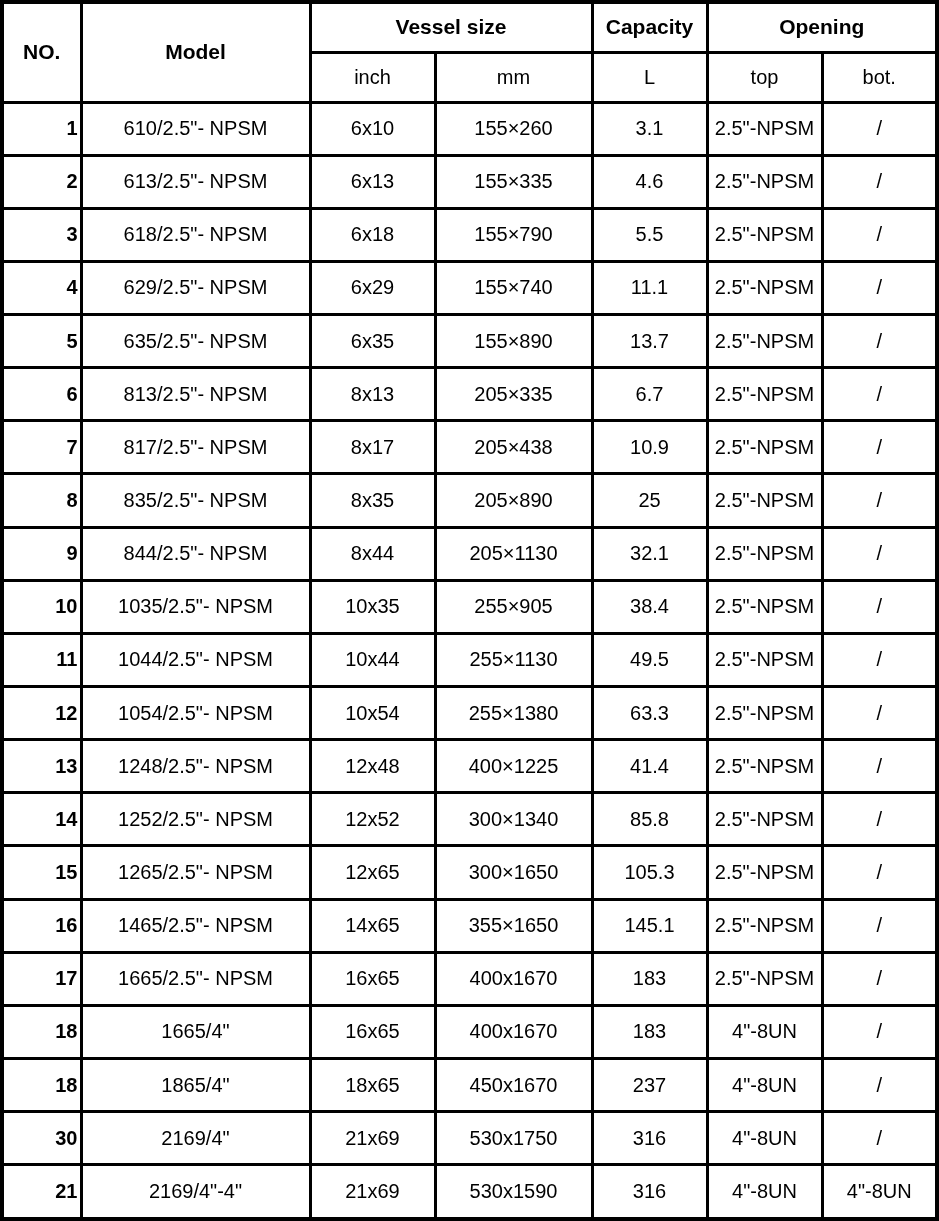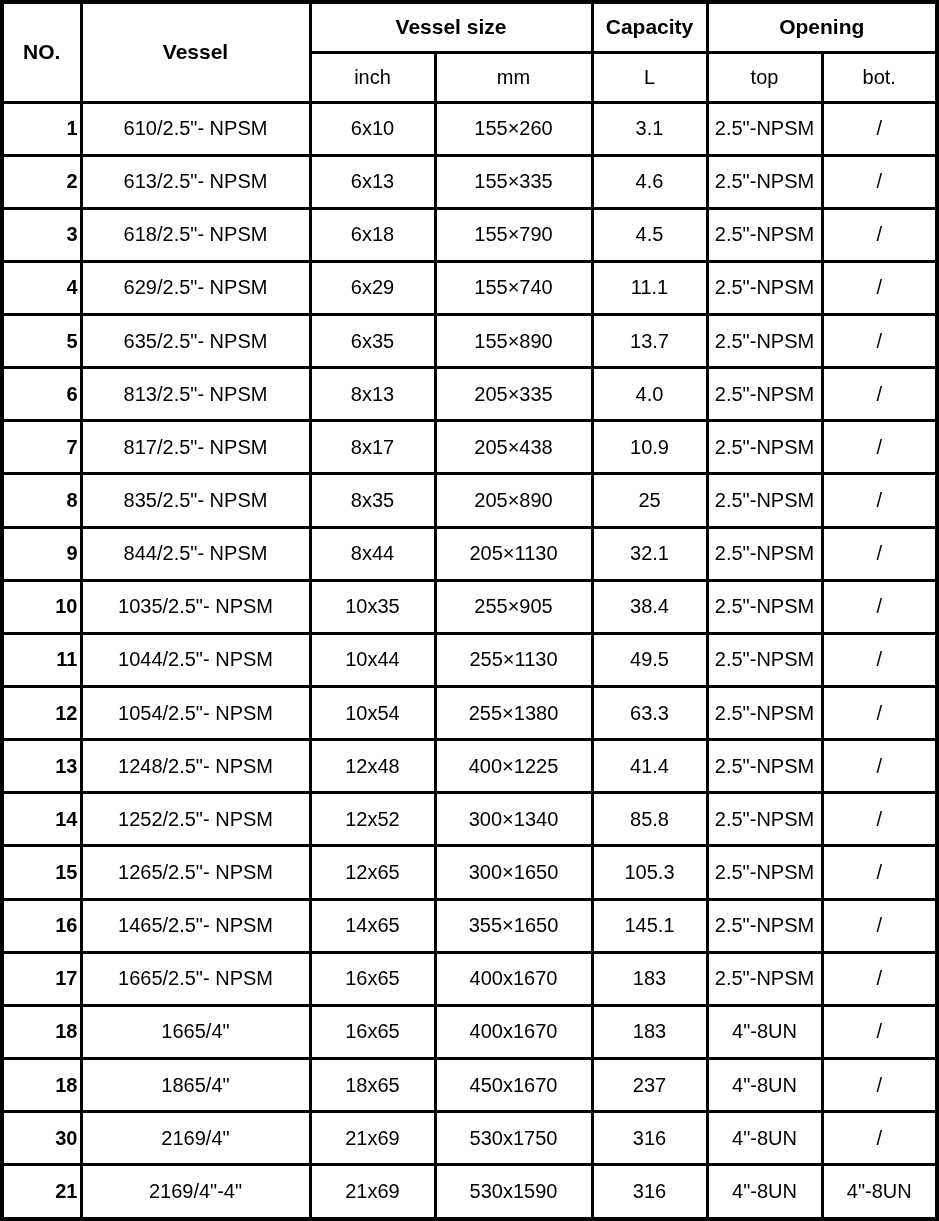--- a/index.html
+++ b/index.html
@@ -68,21 +68,21 @@
       <col style="width:229px">
       <col style="width:125px">
       <col style="width:157px">
       <col style="width:115px">
       <col style="width:115px">
       <col>
     </colgroup>
     <thead>
       <tr class="band-top">
         <th class="main" rowspan="2">NO.</th>
-        <th class="main" rowspan="2">Vessel</th>
+        <th class="main" rowspan="2">Model</th>
         <th class="main" colspan="2">Vessel size</th>
         <th class="main">Capacity</th>
         <th class="main" colspan="2">Opening</th>
       </tr>
       <tr class="band-sub">
         <th class="sub">inch</th>
         <th class="sub">mm</th>
         <th class="sub">L</th>
         <th class="sub">top</th>
         <th class="sub">bot.</th>
@@ -105,21 +105,21 @@
           <td>155×335</td>
           <td>4.6</td>
           <td>2.5"-NPSM</td>
           <td>/</td>
         </tr>
         <tr>
           <td class="no-cell">3</td>
           <td>618/2.5"- NPSM</td>
           <td>6x18</td>
           <td>155×790</td>
-          <td>4.5</td>
+          <td>5.5</td>
           <td>2.5"-NPSM</td>
           <td>/</td>
         </tr>
         <tr>
           <td class="no-cell">4</td>
           <td>629/2.5"- NPSM</td>
           <td>6x29</td>
           <td>155×740</td>
           <td>11.1</td>
           <td>2.5"-NPSM</td>
@@ -132,21 +132,21 @@
           <td>155×890</td>
           <td>13.7</td>
           <td>2.5"-NPSM</td>
           <td>/</td>
         </tr>
         <tr>
           <td class="no-cell">6</td>
           <td>813/2.5"- NPSM</td>
           <td>8x13</td>
           <td>205×335</td>
-          <td>4.0</td>
+          <td>6.7</td>
           <td>2.5"-NPSM</td>
           <td>/</td>
         </tr>
         <tr>
           <td class="no-cell">7</td>
           <td>817/2.5"- NPSM</td>
           <td>8x17</td>
           <td>205×438</td>
           <td>10.9</td>
           <td>2.5"-NPSM</td>

